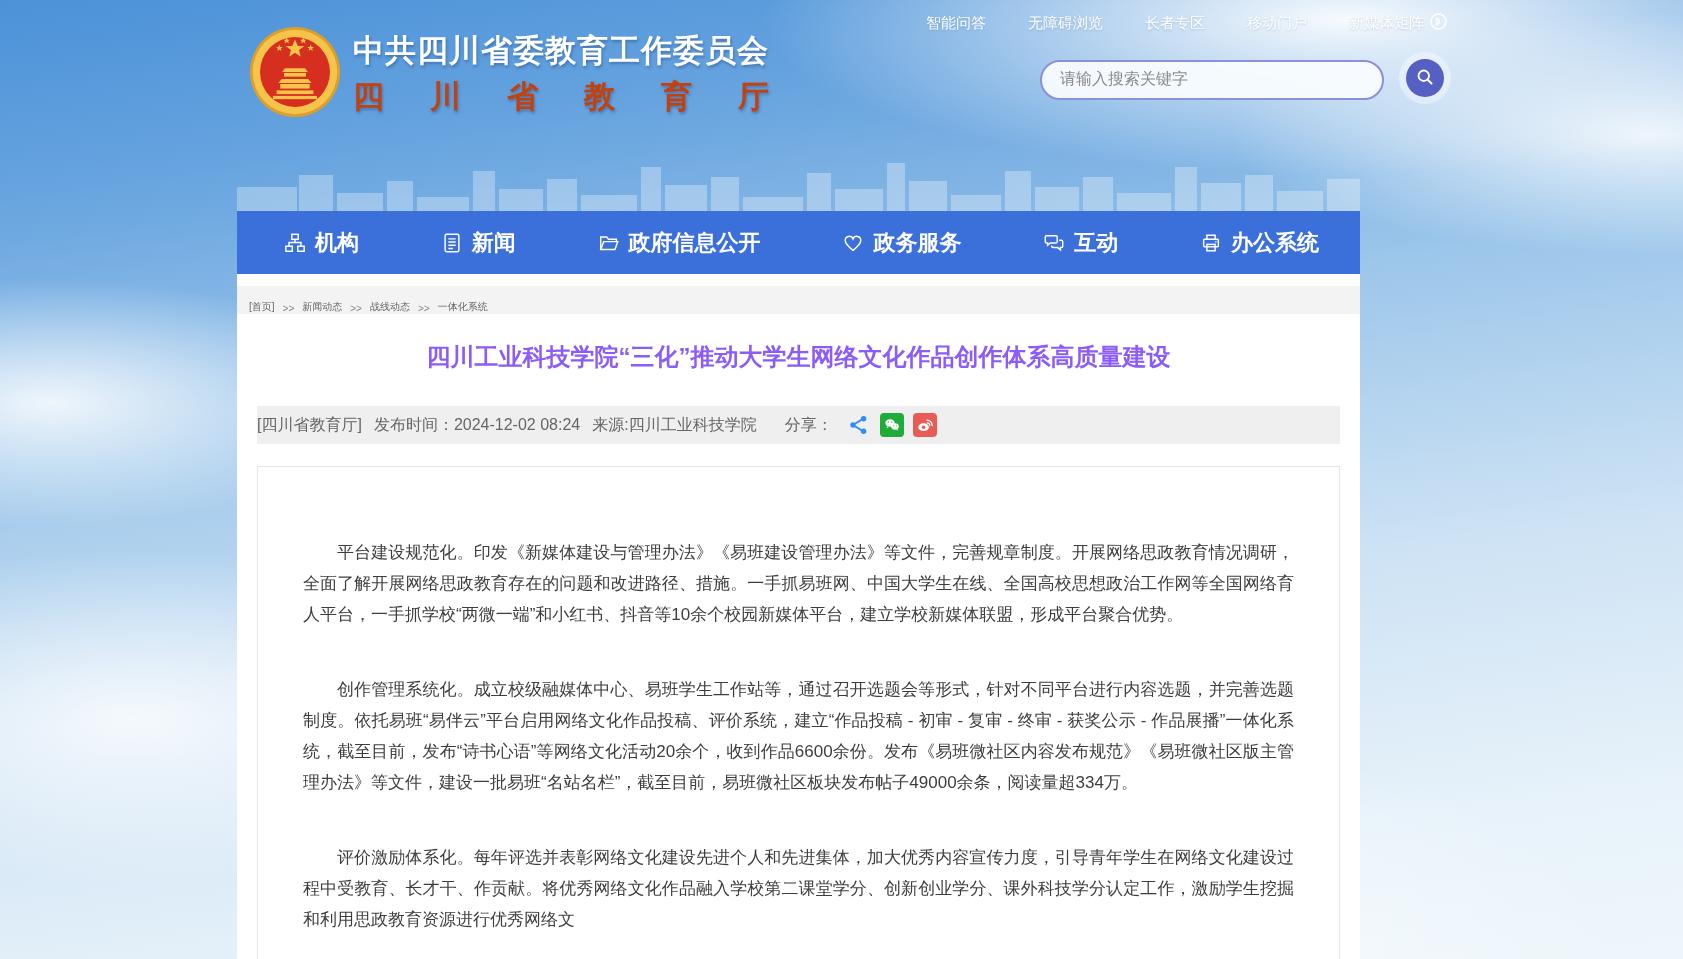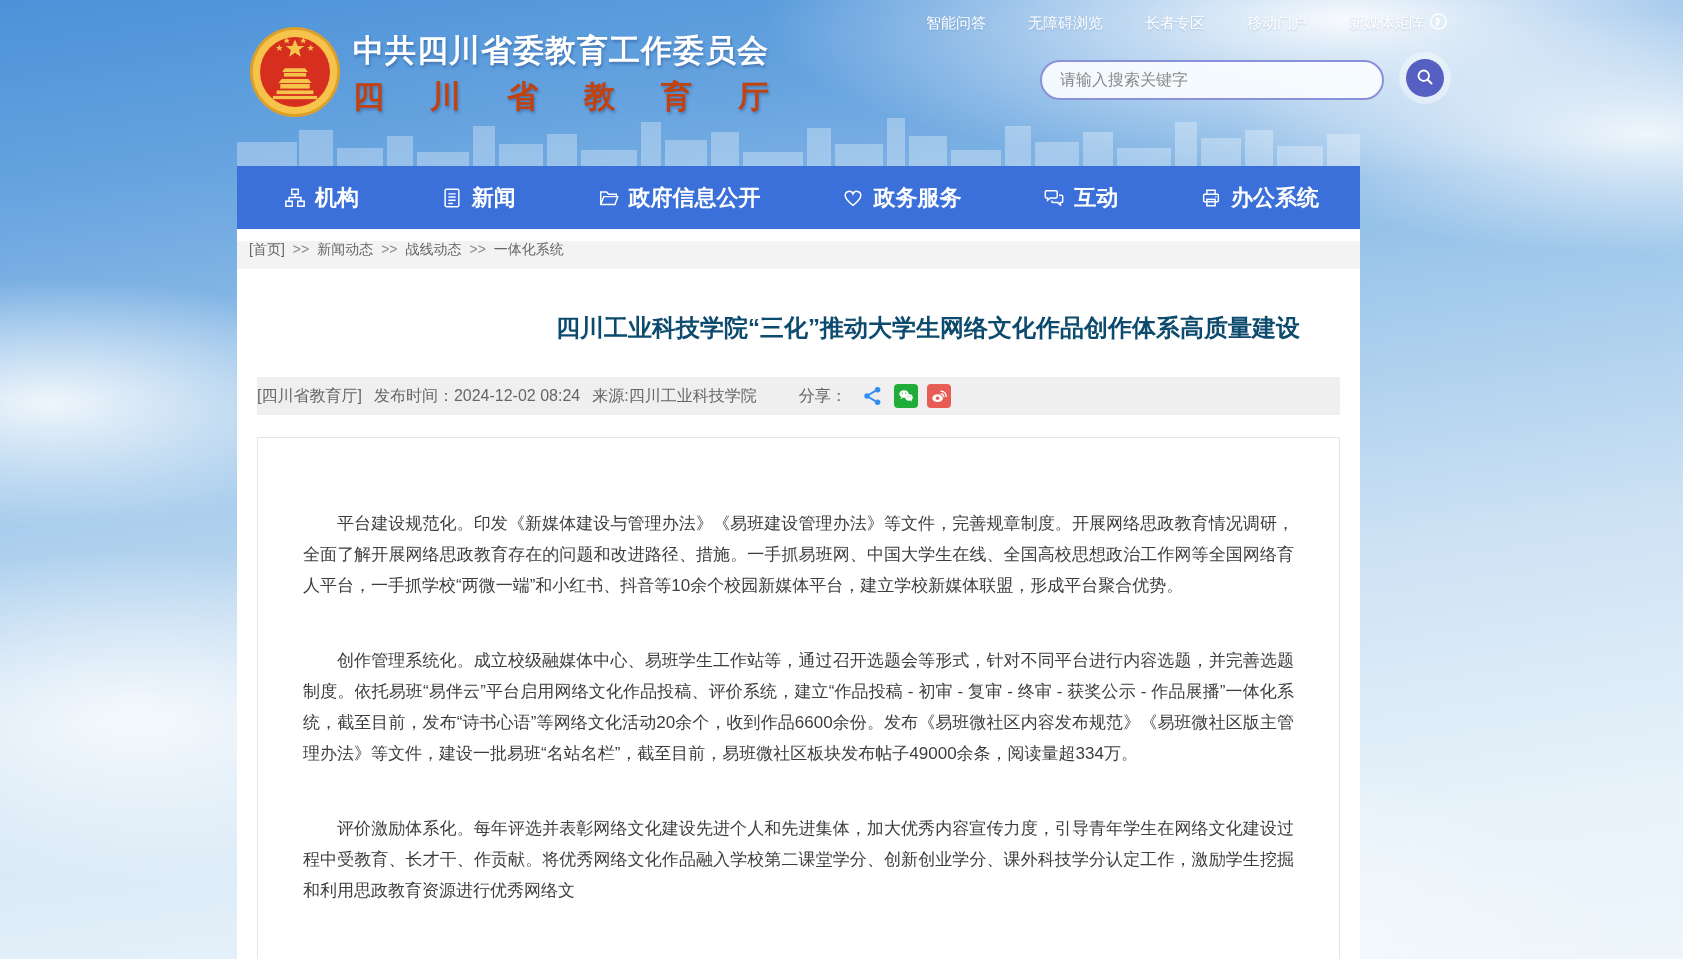--- a/index.html
+++ b/index.html
@@ -19,40 +19,40 @@
   
   .topbar {
     position: absolute; top: 10px; left: 840px; width: 608px; height: 26px;
     display: flex; justify-content: flex-end; gap: 42px;
     color: #fff; font-size: 15px; z-index: 5;
   }
   .topbar a { color: #fff; text-decoration: none; display: flex; align-items: center; gap: 5px; white-space: nowrap; cursor: pointer; text-shadow: 0 1px 2px rgba(50,90,150,.25); }
 
   
   .container { position: absolute; left: 237px; top: 0; width: 1123px; }
-  .banner { position: relative; height: 166px; }
+  .banner { position: relative; height: 211px; }
   .skyline { position: absolute; left: 0; bottom: 0; width: 100%; height: 58px; pointer-events: none; }
 
   .brand { position: absolute; left: 12px; top: 26px; display: flex; align-items: center; gap: 12px; cursor: pointer; }
   .brand-text { display: inline-block; }
   .brand-line1 {
     font-size: 31px; font-weight: 700; color: #fff; letter-spacing: 1px; line-height: 42px;
     text-shadow: 1px 2px 3px rgba(30,64,124,0.45); white-space: nowrap;
   }
   .brand-line2 {
     font-size: 31px; font-weight: 700; color: #c2410c; line-height: 42px; margin-top: 4px;
     text-align: justify; text-align-last: justify; width: 100%;
     text-shadow: 1px 2px 3px rgba(30,64,124,0.45);
   }
 
   .search-input {
     position: absolute; left: 803px; top: 60px; width: 344px; height: 40px;
     border-radius: 20px; border: 2px solid #8b90da; background: rgba(250,253,255,0.92);
     padding: 0 18px; font-size: 16px; color: #c2410c; outline: none;
-    font-family: Liberation Sans, sans-serif;
+    font-family: Liberation Mono, monospace;
   }
   .search-input::placeholder { color: #8a8a8a; }
   .search-btn {
     position: absolute; left: 1169px; top: 59px; width: 38px; height: 38px; border-radius: 50%;
     background: #565fc2; border: none; cursor: pointer;
     box-shadow: 0 0 0 7px rgba(255,255,255,0.38);
     display: flex; align-items: center; justify-content: center;
   }
 
   
@@ -60,29 +60,29 @@
     position: relative; height: 63px; background: #3b6fd9;
     display: flex; justify-content: space-around; align-items: center; z-index: 4; padding-left: 6px;
   }
   .nav-item { display: flex; align-items: center; gap: 9px; color: #fff; font-size: 22px; font-weight: 700; text-decoration: none; cursor: pointer; white-space: nowrap; }
   .nav-item .nicon { display: flex; }
 
   
   .content-panel { background: #fff; min-height: 740px; }
   .panel-gap { height: 12px; }
   .breadcrumb-bar {
-    height: 28px; background: #f3f3f3; display: flex; align-items: flex-start;
-    padding: 0 12px; gap: 8px; font-size: 14px; color: #666;
+    height: 28px; background: #f3f3f3; display: flex; align-items: flex-end;
+    padding: 0 12px; gap: 8px; font-size: 10px; color: #666;
   }
   .breadcrumb-bar a { color: #666; text-decoration: none; cursor: pointer; }
   .crumb-sep { color: #888; }
 
   .article-title {
-    margin: 44px 60px 0; text-align: right;
-    font-size: 24px; font-weight: 700; color: #0c4a6e; line-height: 30px;
+    margin: 28px 60px 0; text-align: center;
+    font-size: 24px; font-weight: 700; color: #8b5cf6; line-height: 30px;
   }
 
   .meta-bar {
     margin: 34px 20px 0; height: 38px; background: #efefef;
     display: flex; align-items: center; justify-content: flex-start; gap: 12px;
     font-size: 16px; color: #666;
   }
   .meta-item { white-space: nowrap; }
   .share-group { display: flex; align-items: center; gap: 9px; margin-left: 2px; }
   .sicon { width: 24px; height: 24px; border-radius: 4px; display: flex; align-items: center; justify-content: center; cursor: pointer; }
@@ -271,21 +271,21 @@
     <h1 class="article-title">四川工业科技学院“三化”推动大学生网络文化作品创作体系高质量建设</h1>
 
     <div class="meta-bar">
       <span class="meta-item">[四川省教育厅]</span>
       <span class="meta-item">
         <span>发布时间：</span><span>2024-12-02 08:24</span>
       </span>
       <span class="meta-item">
         <span>来源:</span><span>四川工业科技学院</span>
       </span>
-      <span class="meta-item" style="margin-left:30px">分享：</span>
+      <span class="meta-item" style="margin-left:16px">分享：</span>
       <span class="share-group">
         <span class="sicon plain">
           <svg viewBox="0 0 24 24" width="22" height="22">
               <path d="M7.6 10.7 L14.6 6.4 M7.6 13.3 L14.6 17.6" stroke="#2f8ef0" stroke-width="2" fill="none"></path>
               <circle cx="5.5" cy="12" r="3" fill="#2f8ef0"></circle>
               <circle cx="17" cy="5.2" r="3" fill="#2f8ef0"></circle>
               <circle cx="17" cy="18.8" r="3" fill="#2f8ef0"></circle>
             </svg>
         </span>
         <span class="sicon wechat">

